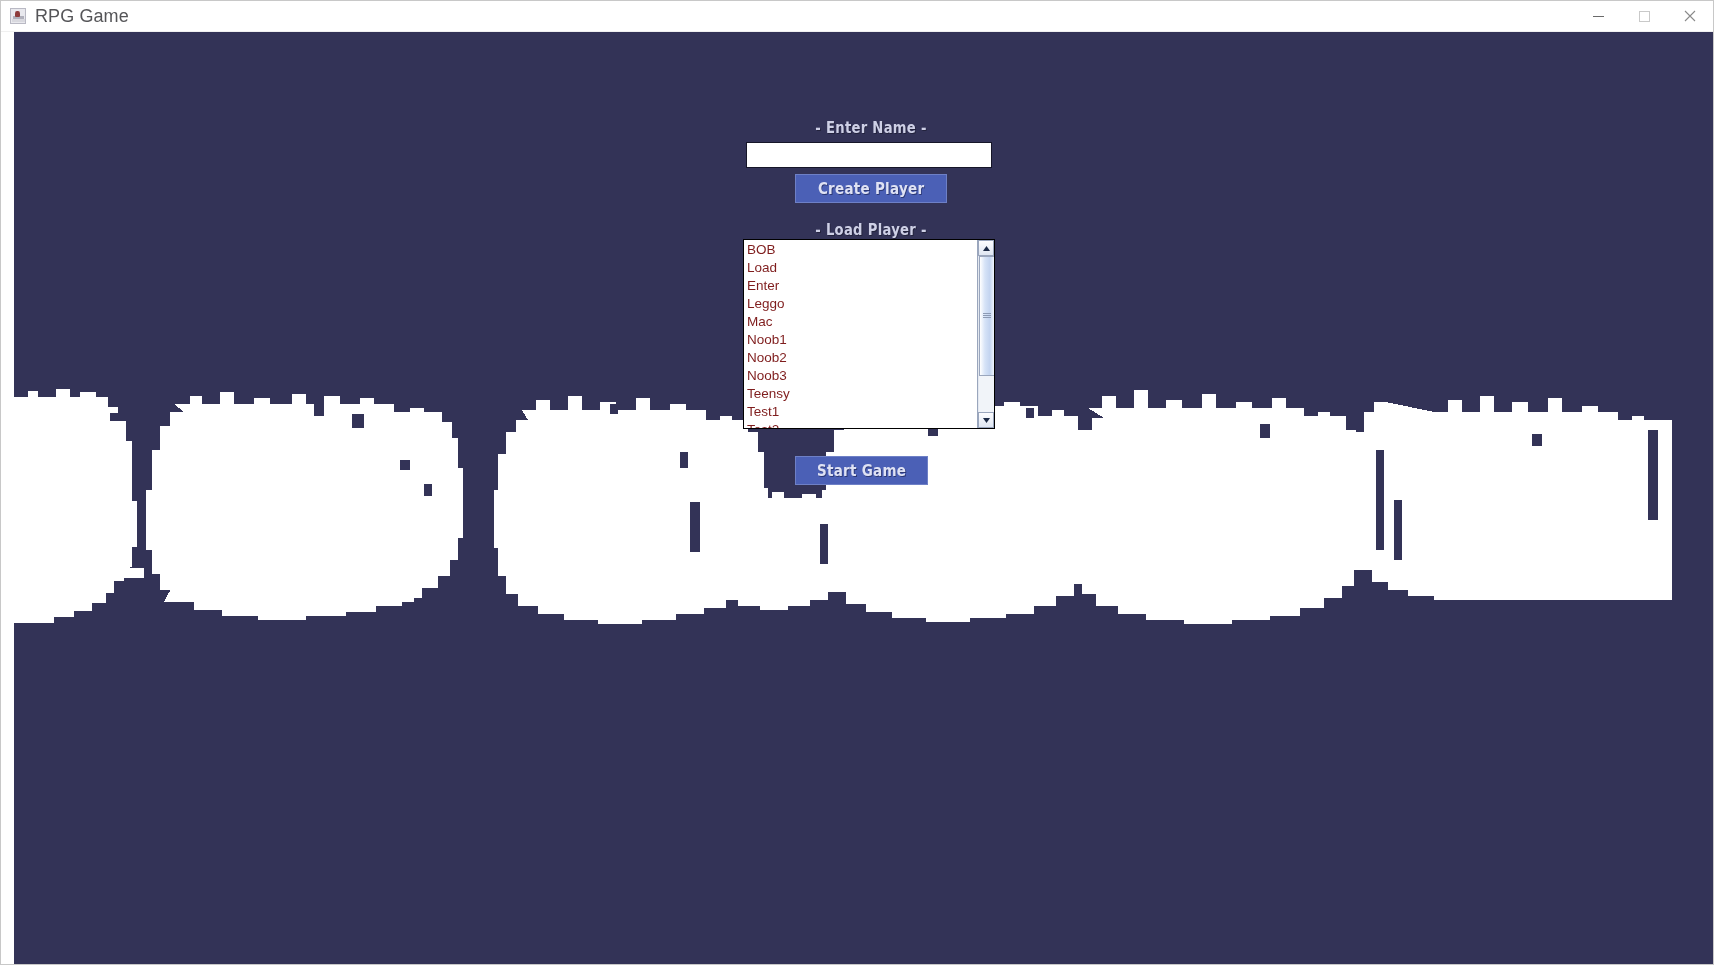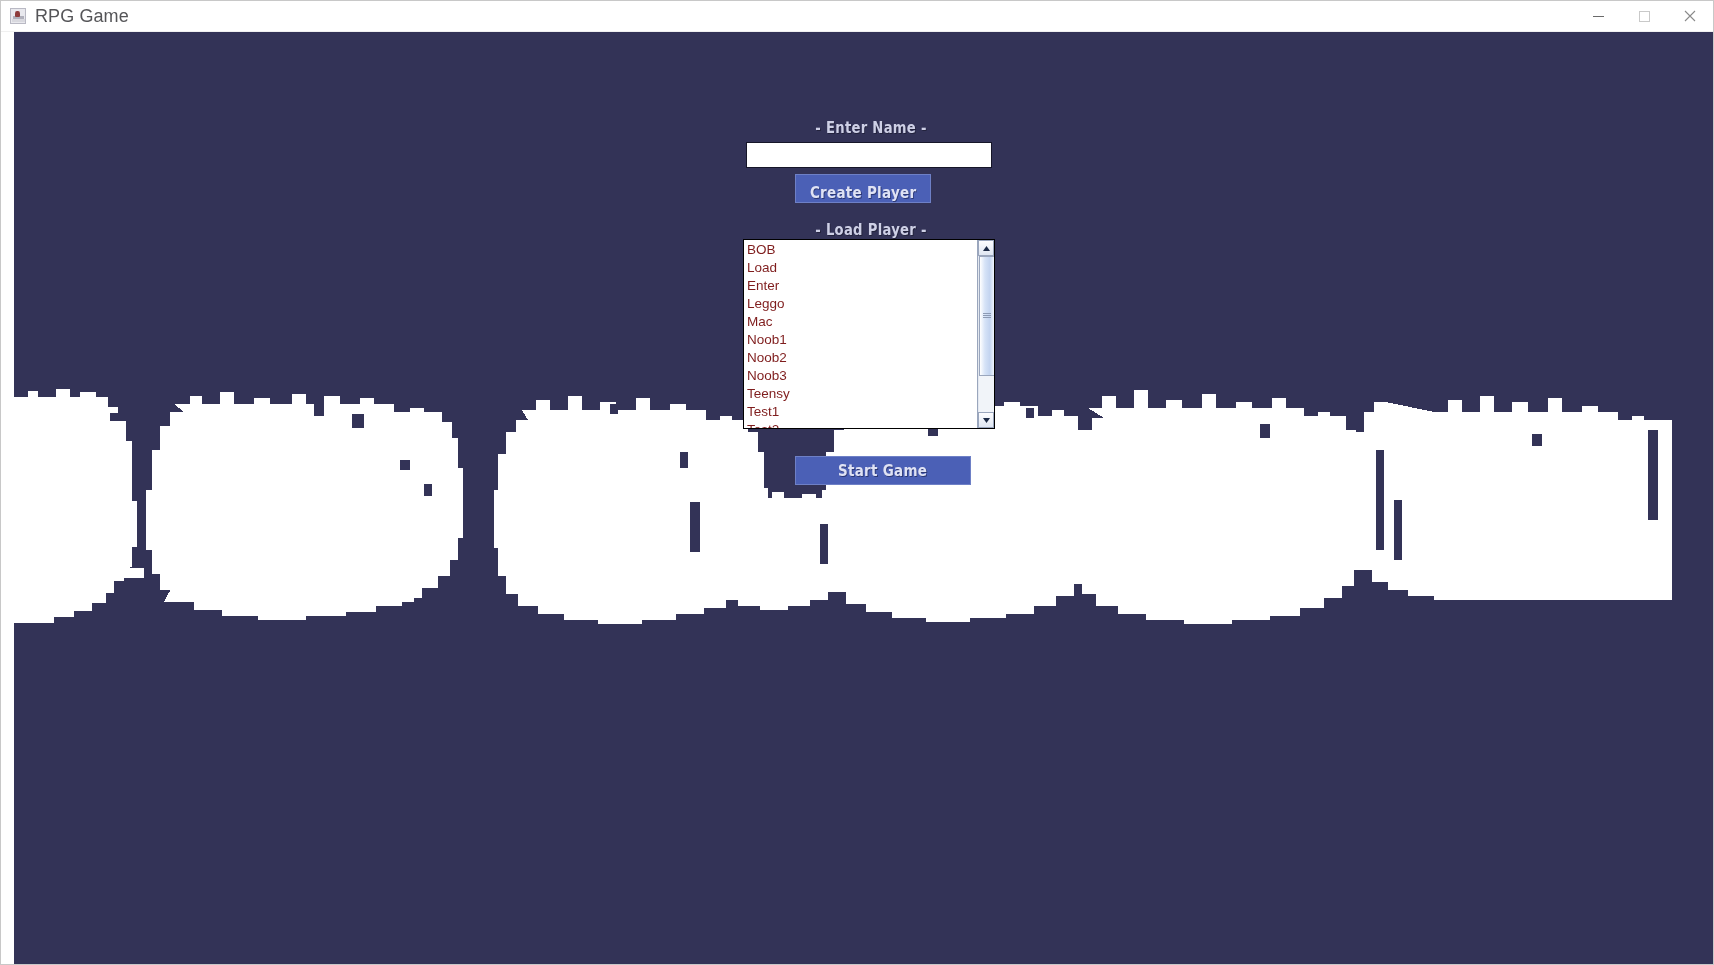--- a/index.html
+++ b/index.html
@@ -144,29 +144,28 @@
     display: flex;
     align-items: center;
     justify-content: center;
     cursor: pointer;
   }
   .game-button span { display:block; transform: scaleX(.9); }
 
   #create-player-btn {
     left: 781px;
     top: 142px;
-    width: 136px;
+    width: 152px;
     height: 29px;
-    align-items: flex-end;
   }
 
   #start-game-btn {
     left: 781px;
     top: 424px;
-    width: 176px;
+    width: 133px;
     height: 29px;
   }
 
   
   #player-list-wrap {
     position: absolute;
     left: 729px;
     top: 207px;
     width: 252px;
     height: 190px;

